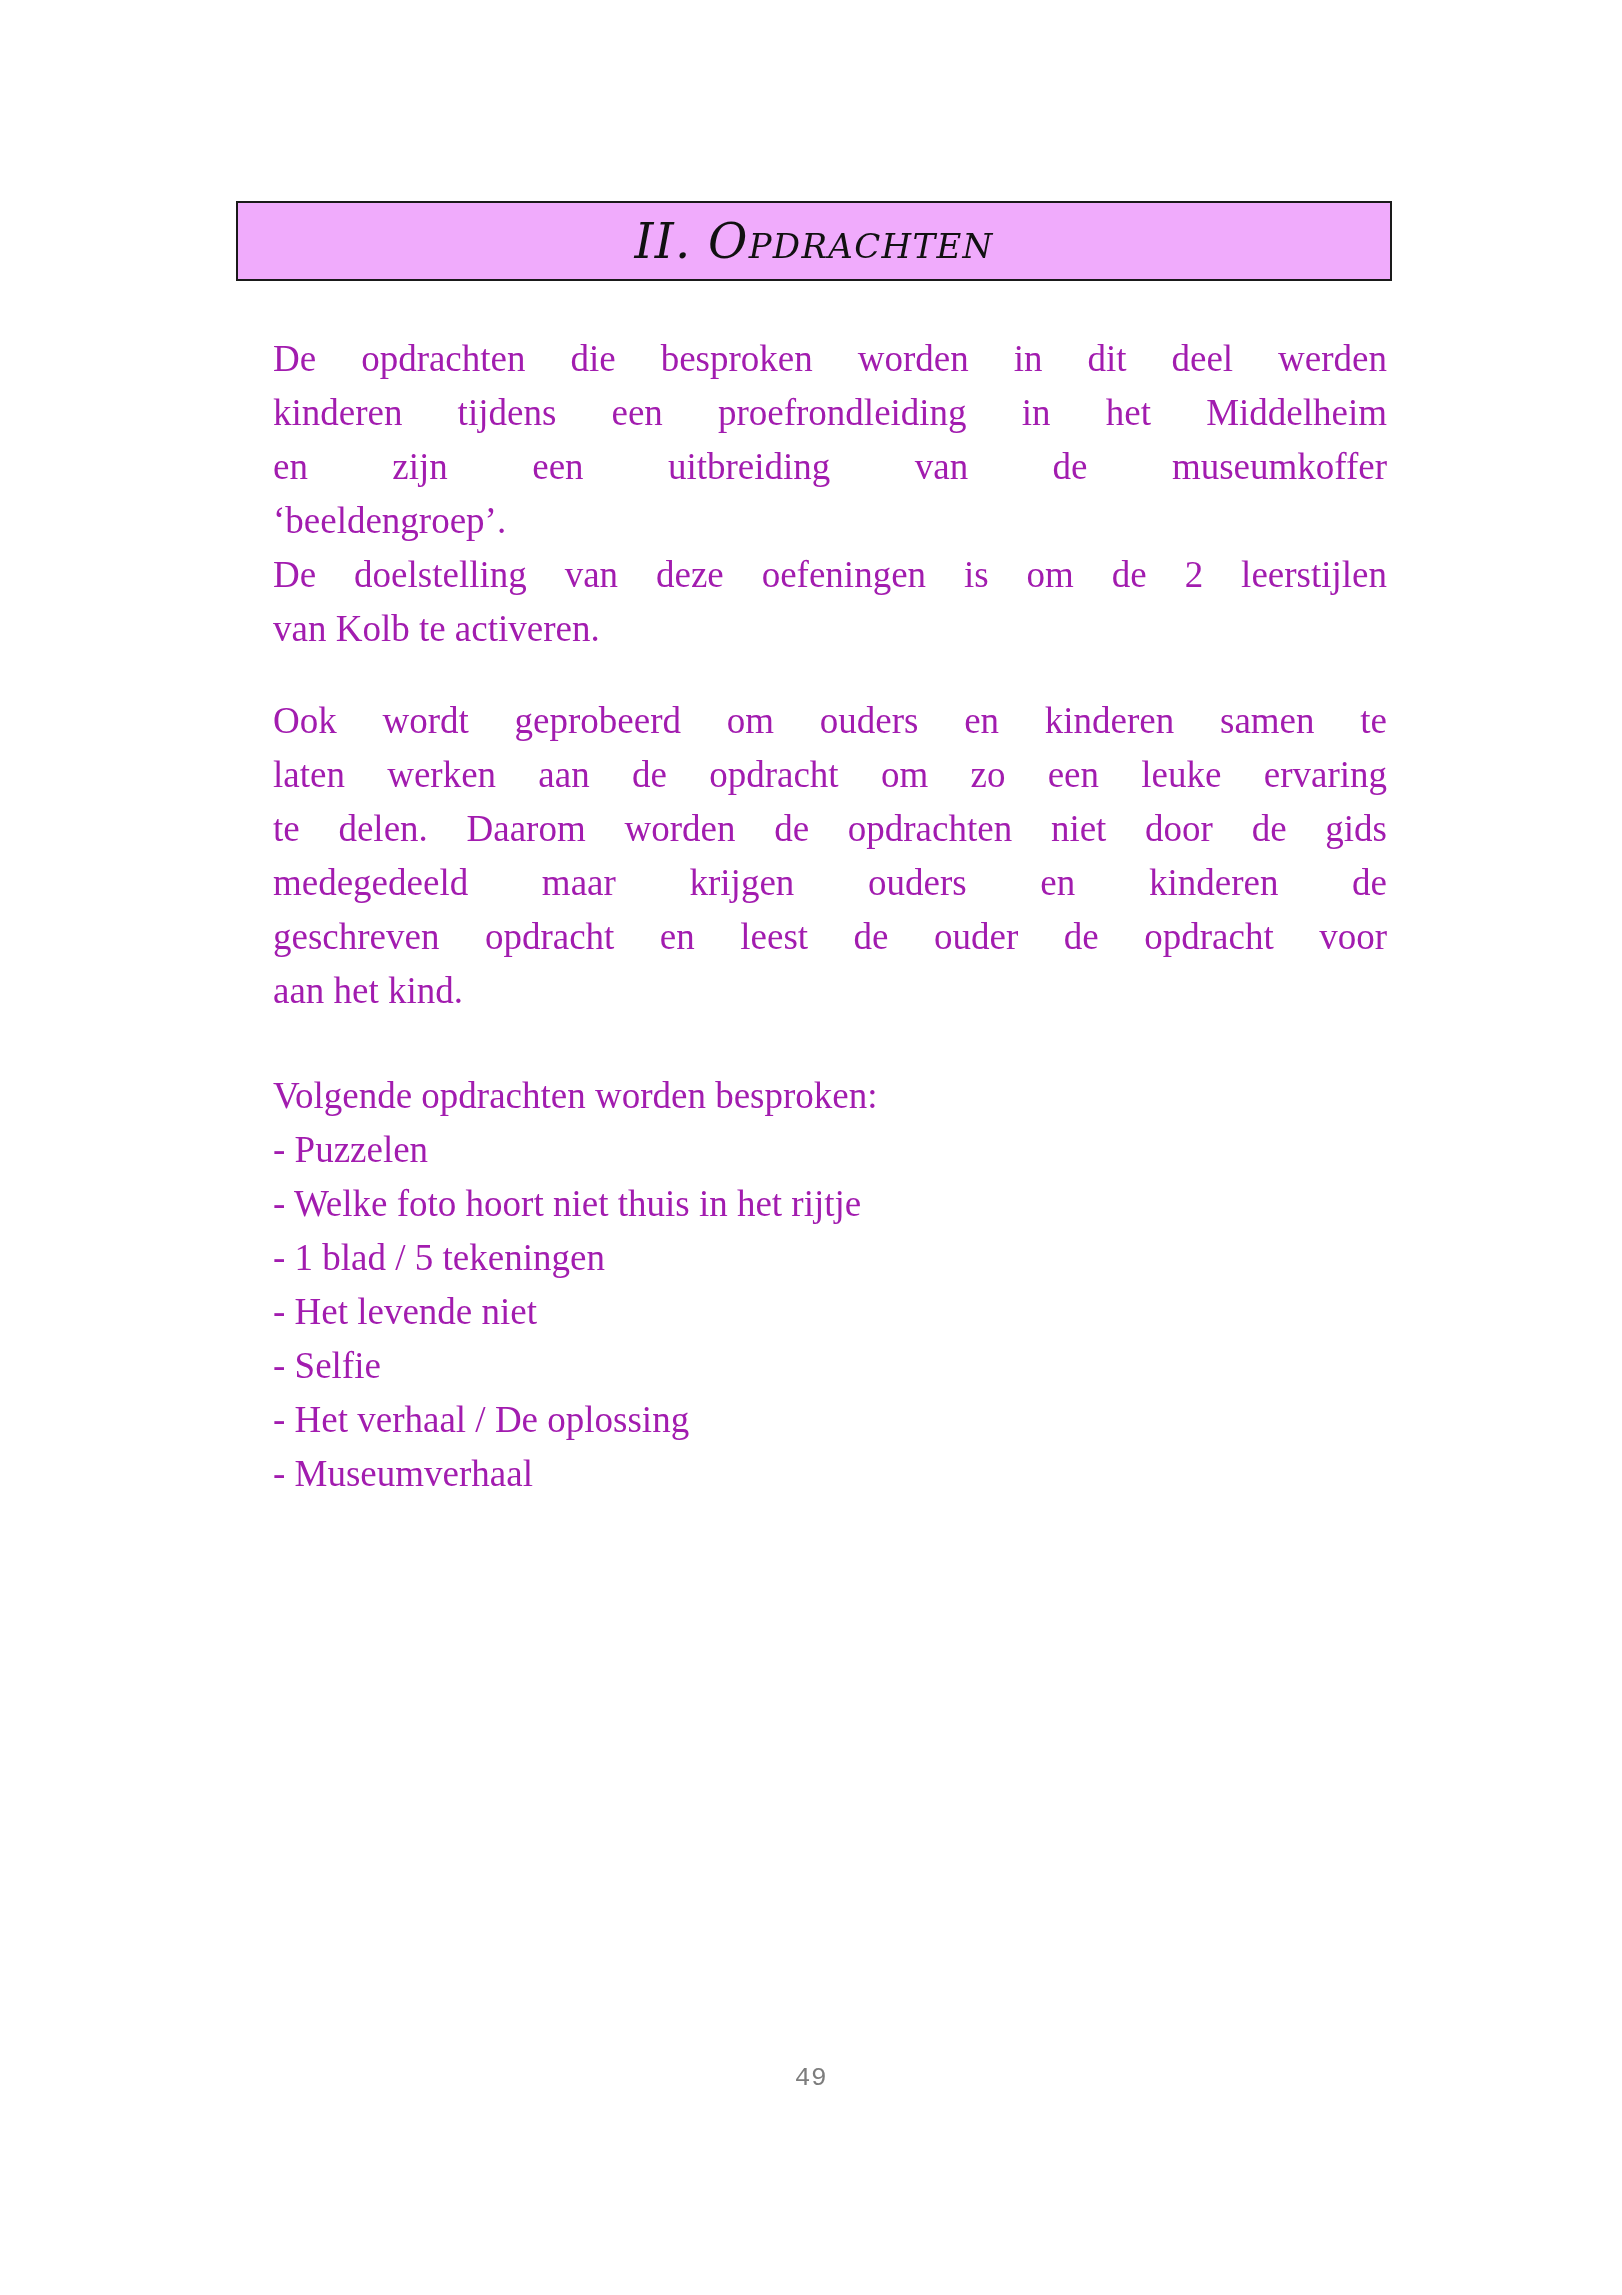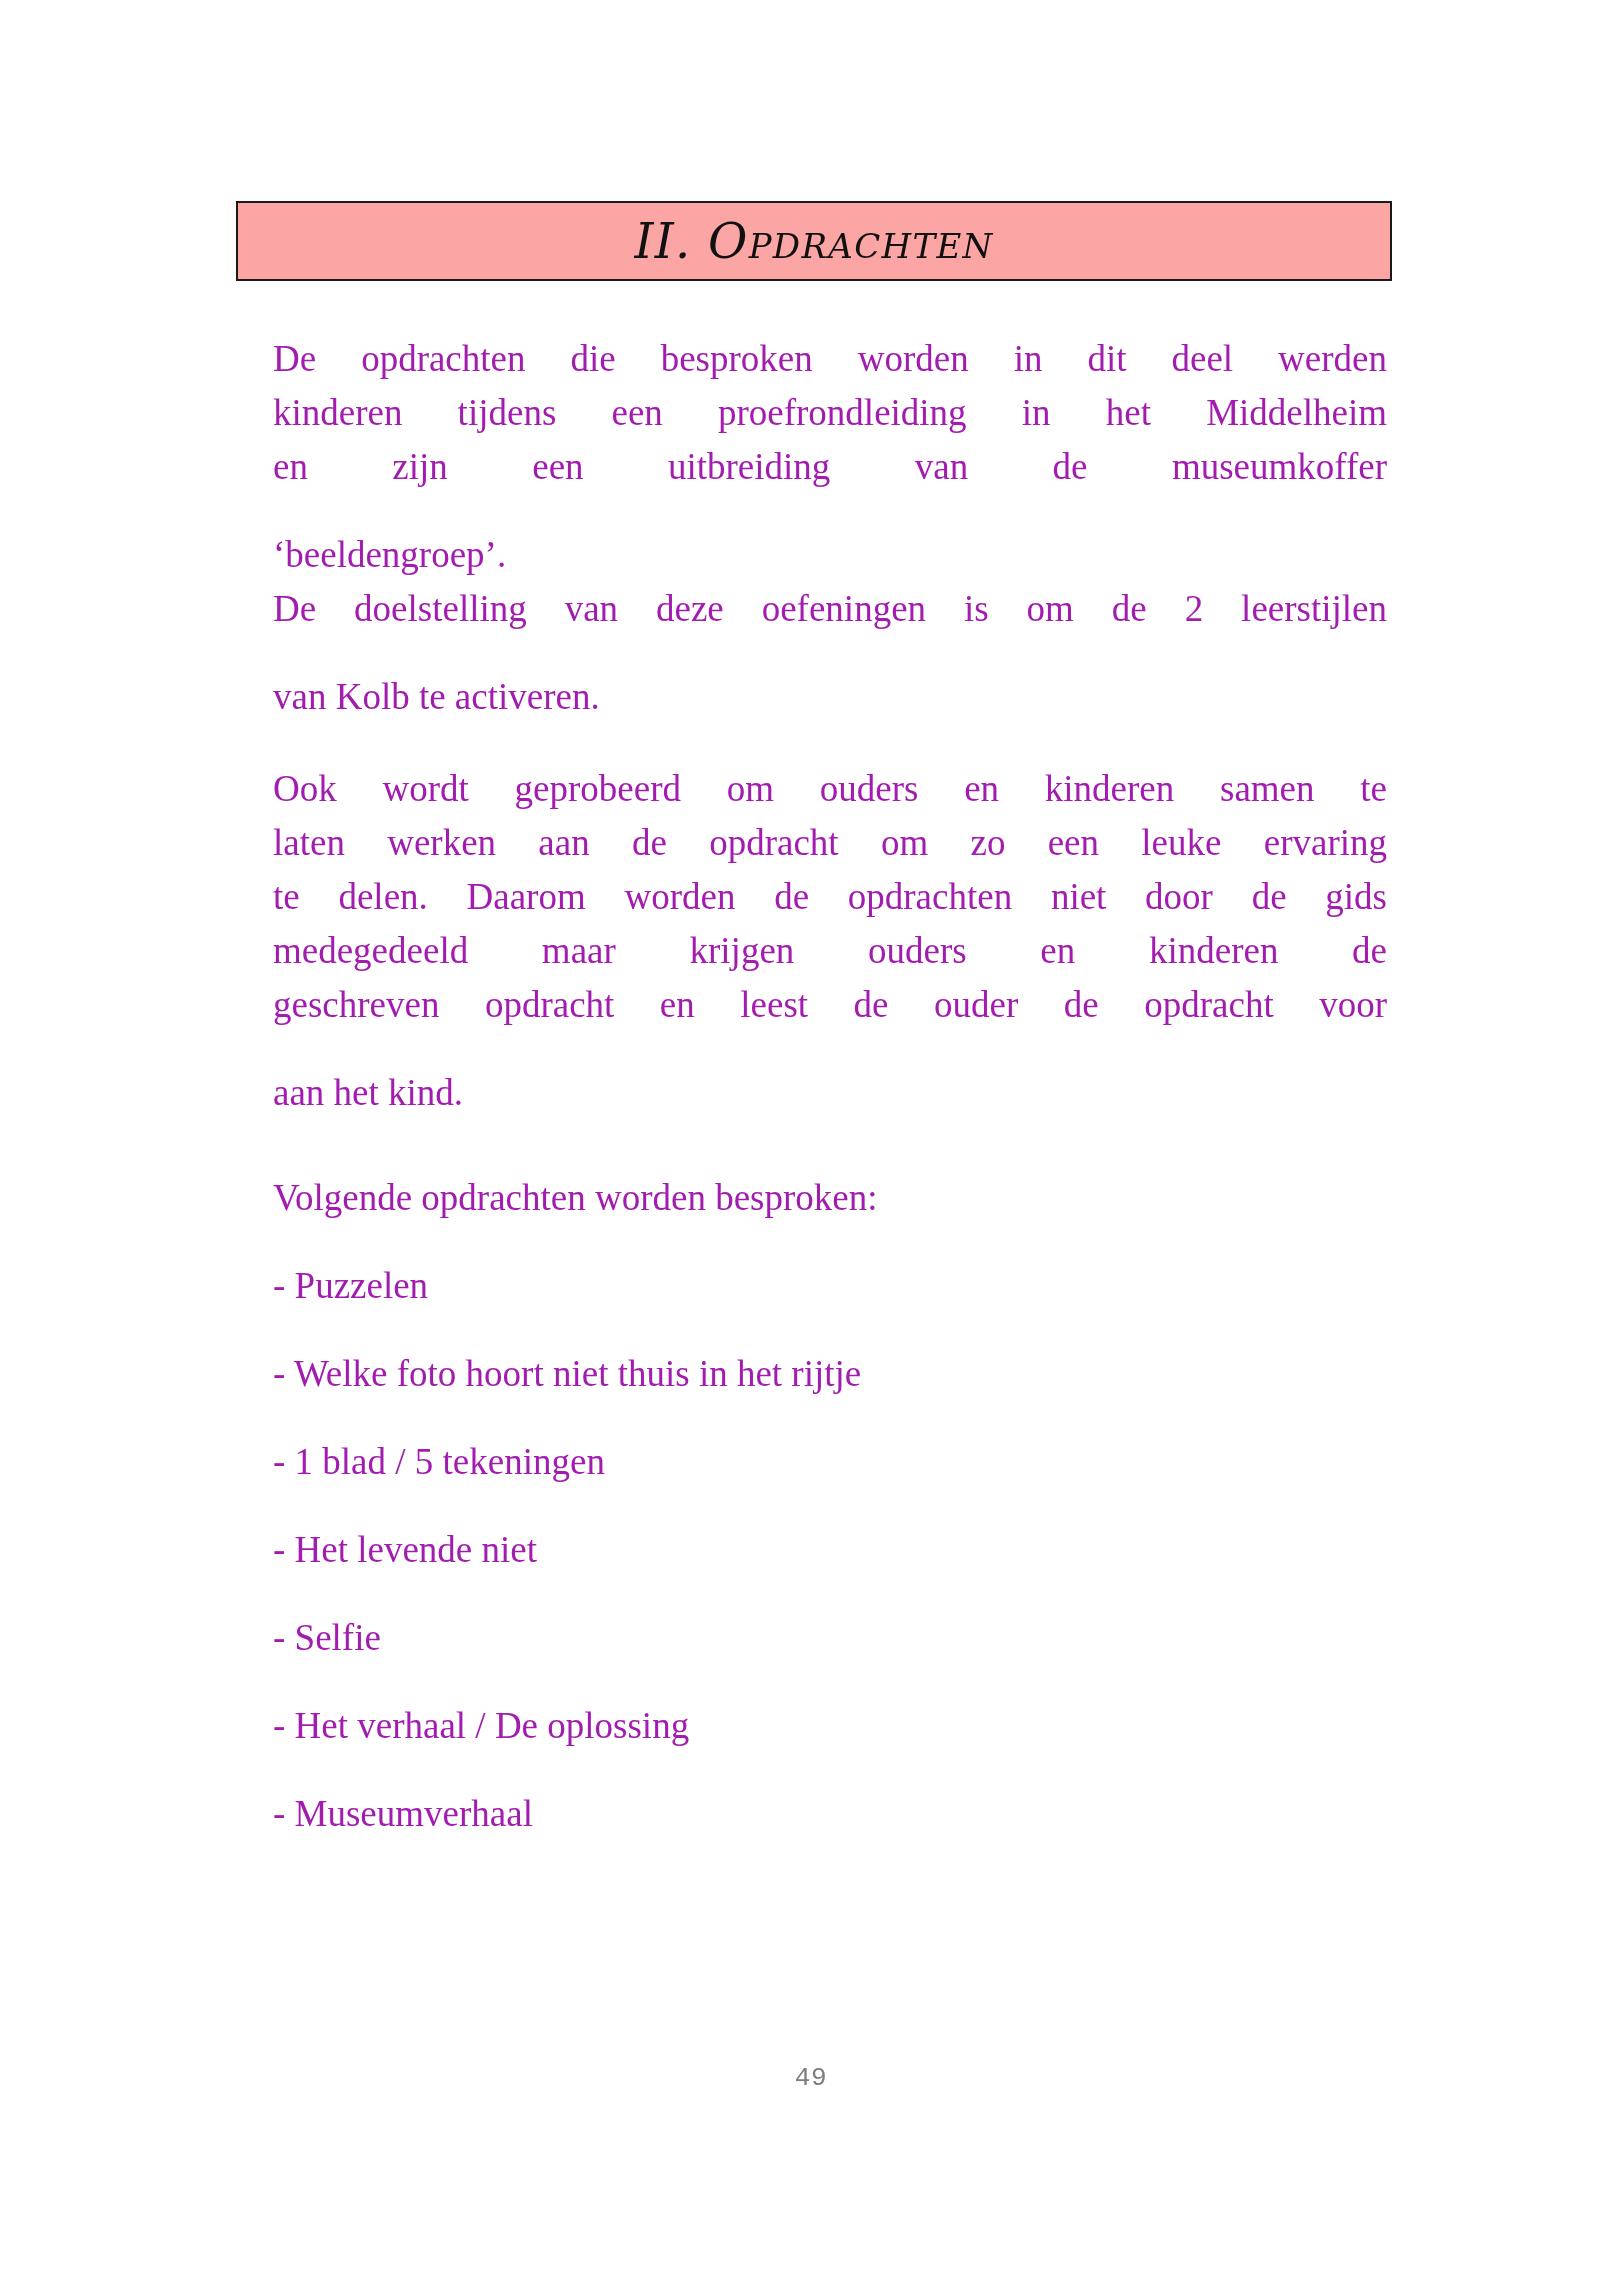--- a/index.html
+++ b/index.html
@@ -10,21 +10,21 @@
     font-family: "DejaVu Serif", serif;
     overflow: hidden;
   }
   .title-box {
     position: absolute;
     left: 236px; top: 201px;
     width: 1156px; height: 80px;
     box-sizing: border-box;
     border: 2.6px solid #1a1a1a;
     display: flex; align-items: center; justify-content: center;
-    background: #fca5a5;
+    background: #f0abfc;
   }
   .title {
     font-style: italic;
     font-variant: small-caps;
     font-size: 48px;
     letter-spacing: 1.3px;
     color: #111111;
     white-space: nowrap;
   }
   .content {
@@ -41,21 +41,20 @@
   .gap-m { margin-bottom: 51px; }
   .line { height: 54px; }
   .jline {
     text-align: justify;
     text-align-last: justify;
     white-space: nowrap;
   }
   .lline {
     text-align: left;
     white-space: nowrap;
-    margin-top: 34px;
   }
   .page-number {
     position: absolute;
     top: 2063px; left: 0;
     width: 100%;
     text-align: center;
     font-family: "Liberation Mono", "DejaVu Sans Mono", monospace;
     font-size: 26px;
     color: #7d7d7d;
     letter-spacing: 0.7px;

